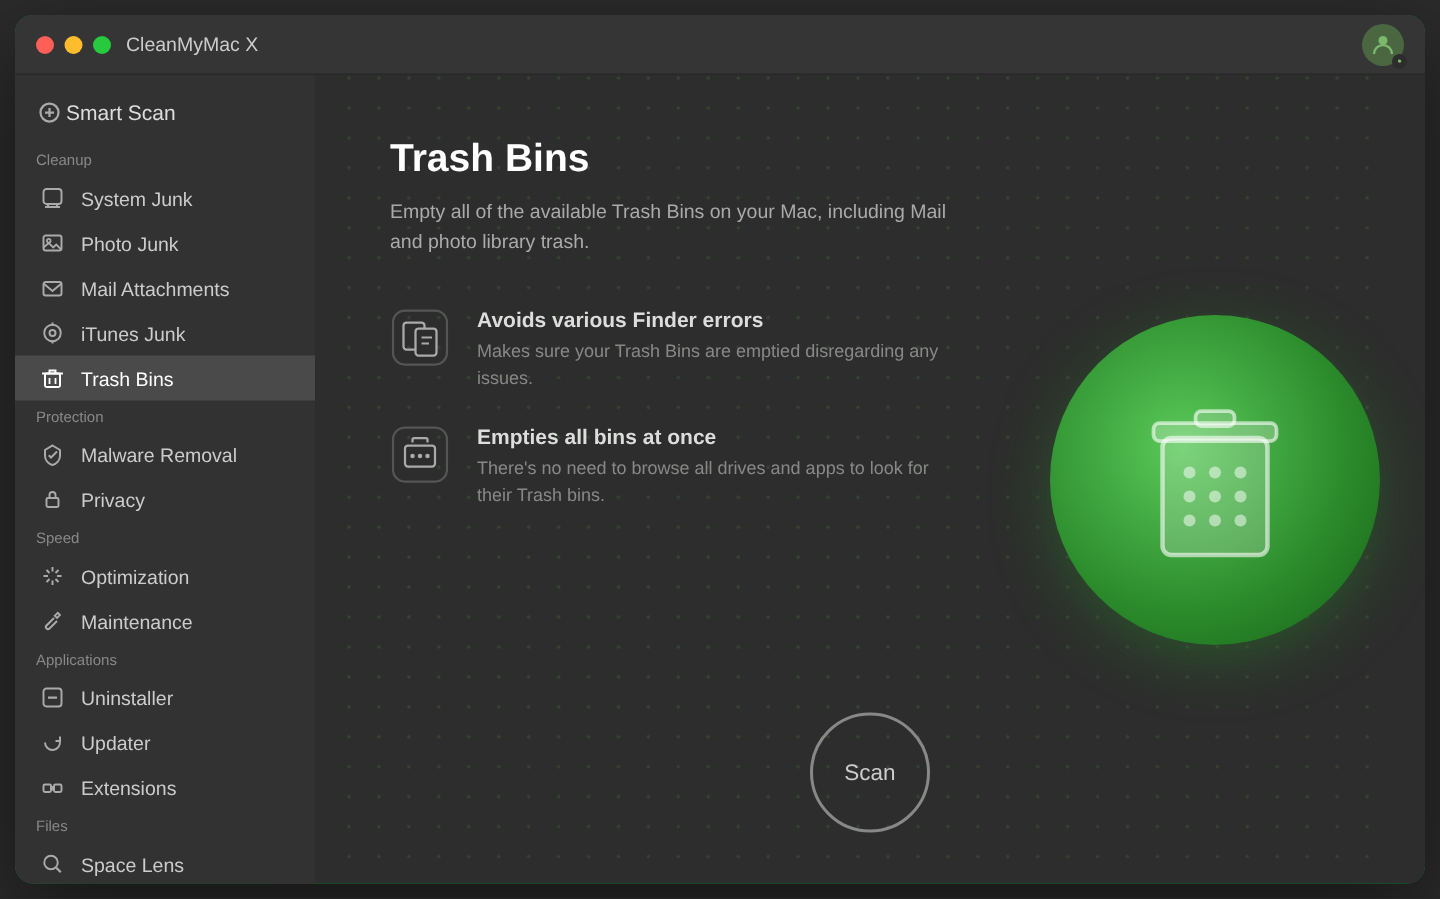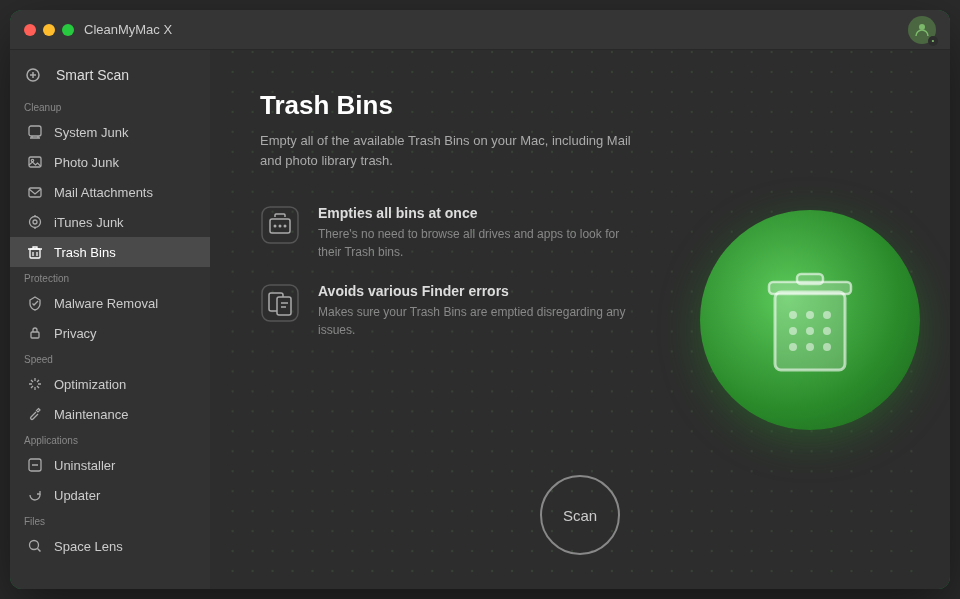--- a/index.html
+++ b/index.html
@@ -96,21 +96,21 @@
       background: #323232;
       padding: 8px 0;
       overflow-y: auto;
       flex-shrink: 0;
     }
 
     .sidebar-smart-scan {
       padding: 8px 14px 12px 14px;
       display: flex;
       align-items: center;
-      gap: 14px;
+      gap: 2px;
       cursor: pointer;
     }
 
     .section-label {
       font-size: 10px;
       color: #888;
       padding: 6px 14px 4px 14px;
       text-transform: none;
       font-weight: 500;
     }
@@ -416,20 +416,30 @@
       </div>
       <div class="sidebar-item">
         <div class="icon">
           <svg viewBox="0 0 16 16" fill="none">
               <path d="M3 8a5 5 0 109.9-1" stroke="#aaa" stroke-width="1.3"></path>
               <path d="M13 4v3h-3" stroke="#aaa" stroke-width="1.3"></path>
             </svg>
         </div>
         <span class="sidebar-item-label">Updater</span>
       </div>
+      <div class="sidebar-item">
+        <div class="icon">
+          <svg viewBox="0 0 16 16" fill="none">
+              <rect x="2" y="6" width="5" height="5" rx="1" stroke="#aaa" stroke-width="1.3"></rect>
+              <rect x="9" y="6" width="5" height="5" rx="1" stroke="#aaa" stroke-width="1.3"></rect>
+              <path d="M7 8.5h2M8 7v3" stroke="#aaa" stroke-width="1.3"></path>
+            </svg>
+        </div>
+        <span class="sidebar-item-label">Extensions</span>
+      </div>
 
       <div class="section-label">Files</div>
       <div class="sidebar-item">
         <div class="icon">
           <svg viewBox="0 0 16 16" fill="none">
               <circle cx="7" cy="7" r="4.5" stroke="#aaa" stroke-width="1.3"></circle>
               <path d="M10.5 10.5l3 3" stroke="#aaa" stroke-width="1.5"></path>
             </svg>
         </div>
         <span class="sidebar-item-label">Space Lens</span>
@@ -446,52 +456,52 @@
           </pattern>
         </defs>
         <rect width="700" height="540" fill="url(#dots)"></rect>
       </svg>
 
       <div class="content-inner">
         <h1 class="page-title">Trash Bins</h1>
         <p class="page-description">Empty all of the available Trash Bins on your Mac, including Mail and photo library trash.</p>
 
         <div class="features">
+
+          <div class="feature-item">
+            <div class="feature-icon">
+              <svg width="38" height="38" viewBox="0 0 38 38" fill="none" xmlns="http://www.w3.org/2000/svg">
+                <rect x="1" y="1" width="36" height="36" rx="8" stroke="#555" stroke-width="1.5"></rect>
+                <rect x="8" y="9" width="14" height="18" rx="2" stroke="#aaa" stroke-width="1.5"></rect>
+                <rect x="16" y="13" width="14" height="18" rx="2" stroke="#aaa" stroke-width="1.5" fill="#2d2d2d"></rect>
+                <path d="M20 19h7M20 23h5" stroke="#aaa" stroke-width="1.3"></path>
+              </svg>
+            </div>
+            <div class="feature-text">
+              <div class="feature-title">Avoids various Finder errors</div>
+              <div class="feature-desc">Makes sure your Trash Bins are emptied disregarding any issues.</div>
+            </div>
+          </div>
 
           <div class="feature-item">
             <div class="feature-icon">
               <svg width="38" height="38" viewBox="0 0 38 38" fill="none" xmlns="http://www.w3.org/2000/svg">
                 <rect x="1" y="1" width="36" height="36" rx="8" stroke="#555" stroke-width="1.5"></rect>
                 <rect x="9" y="13" width="20" height="14" rx="2" stroke="#aaa" stroke-width="1.5"></rect>
                 <path d="M14 11V9a1 1 0 011-1h8a1 1 0 011 1v2" stroke="#aaa" stroke-width="1.5"></path>
                 <circle cx="14" cy="20" r="1.5" fill="#aaa"></circle>
                 <circle cx="19" cy="20" r="1.5" fill="#aaa"></circle>
                 <circle cx="24" cy="20" r="1.5" fill="#aaa"></circle>
               </svg>
             </div>
             <div class="feature-text">
               <div class="feature-title">Empties all bins at once</div>
               <div class="feature-desc">There's no need to browse all drives and apps to look for their Trash bins.</div>
             </div>
           </div>
-
-          <div class="feature-item">
-            <div class="feature-icon">
-              <svg width="38" height="38" viewBox="0 0 38 38" fill="none" xmlns="http://www.w3.org/2000/svg">
-                <rect x="1" y="1" width="36" height="36" rx="8" stroke="#555" stroke-width="1.5"></rect>
-                <rect x="8" y="9" width="14" height="18" rx="2" stroke="#aaa" stroke-width="1.5"></rect>
-                <rect x="16" y="13" width="14" height="18" rx="2" stroke="#aaa" stroke-width="1.5" fill="#2d2d2d"></rect>
-                <path d="M20 19h7M20 23h5" stroke="#aaa" stroke-width="1.3"></path>
-              </svg>
-            </div>
-            <div class="feature-text">
-              <div class="feature-title">Avoids various Finder errors</div>
-              <div class="feature-desc">Makes sure your Trash Bins are emptied disregarding any issues.</div>
-            </div>
-          </div>
         </div>
       </div>
 
       <div class="big-icon-area">
         <div class="green-circle">
           <svg width="110" height="120" viewBox="0 0 110 120" fill="none" xmlns="http://www.w3.org/2000/svg">
 
             <rect x="20" y="32" width="70" height="78" rx="6" fill="rgba(255,255,255,0.2)" stroke="rgba(255,255,255,0.6)" stroke-width="3"></rect>
 
             <rect x="14" y="22" width="82" height="12" rx="4" fill="rgba(255,255,255,0.25)" stroke="rgba(255,255,255,0.6)" stroke-width="2.5"></rect>

